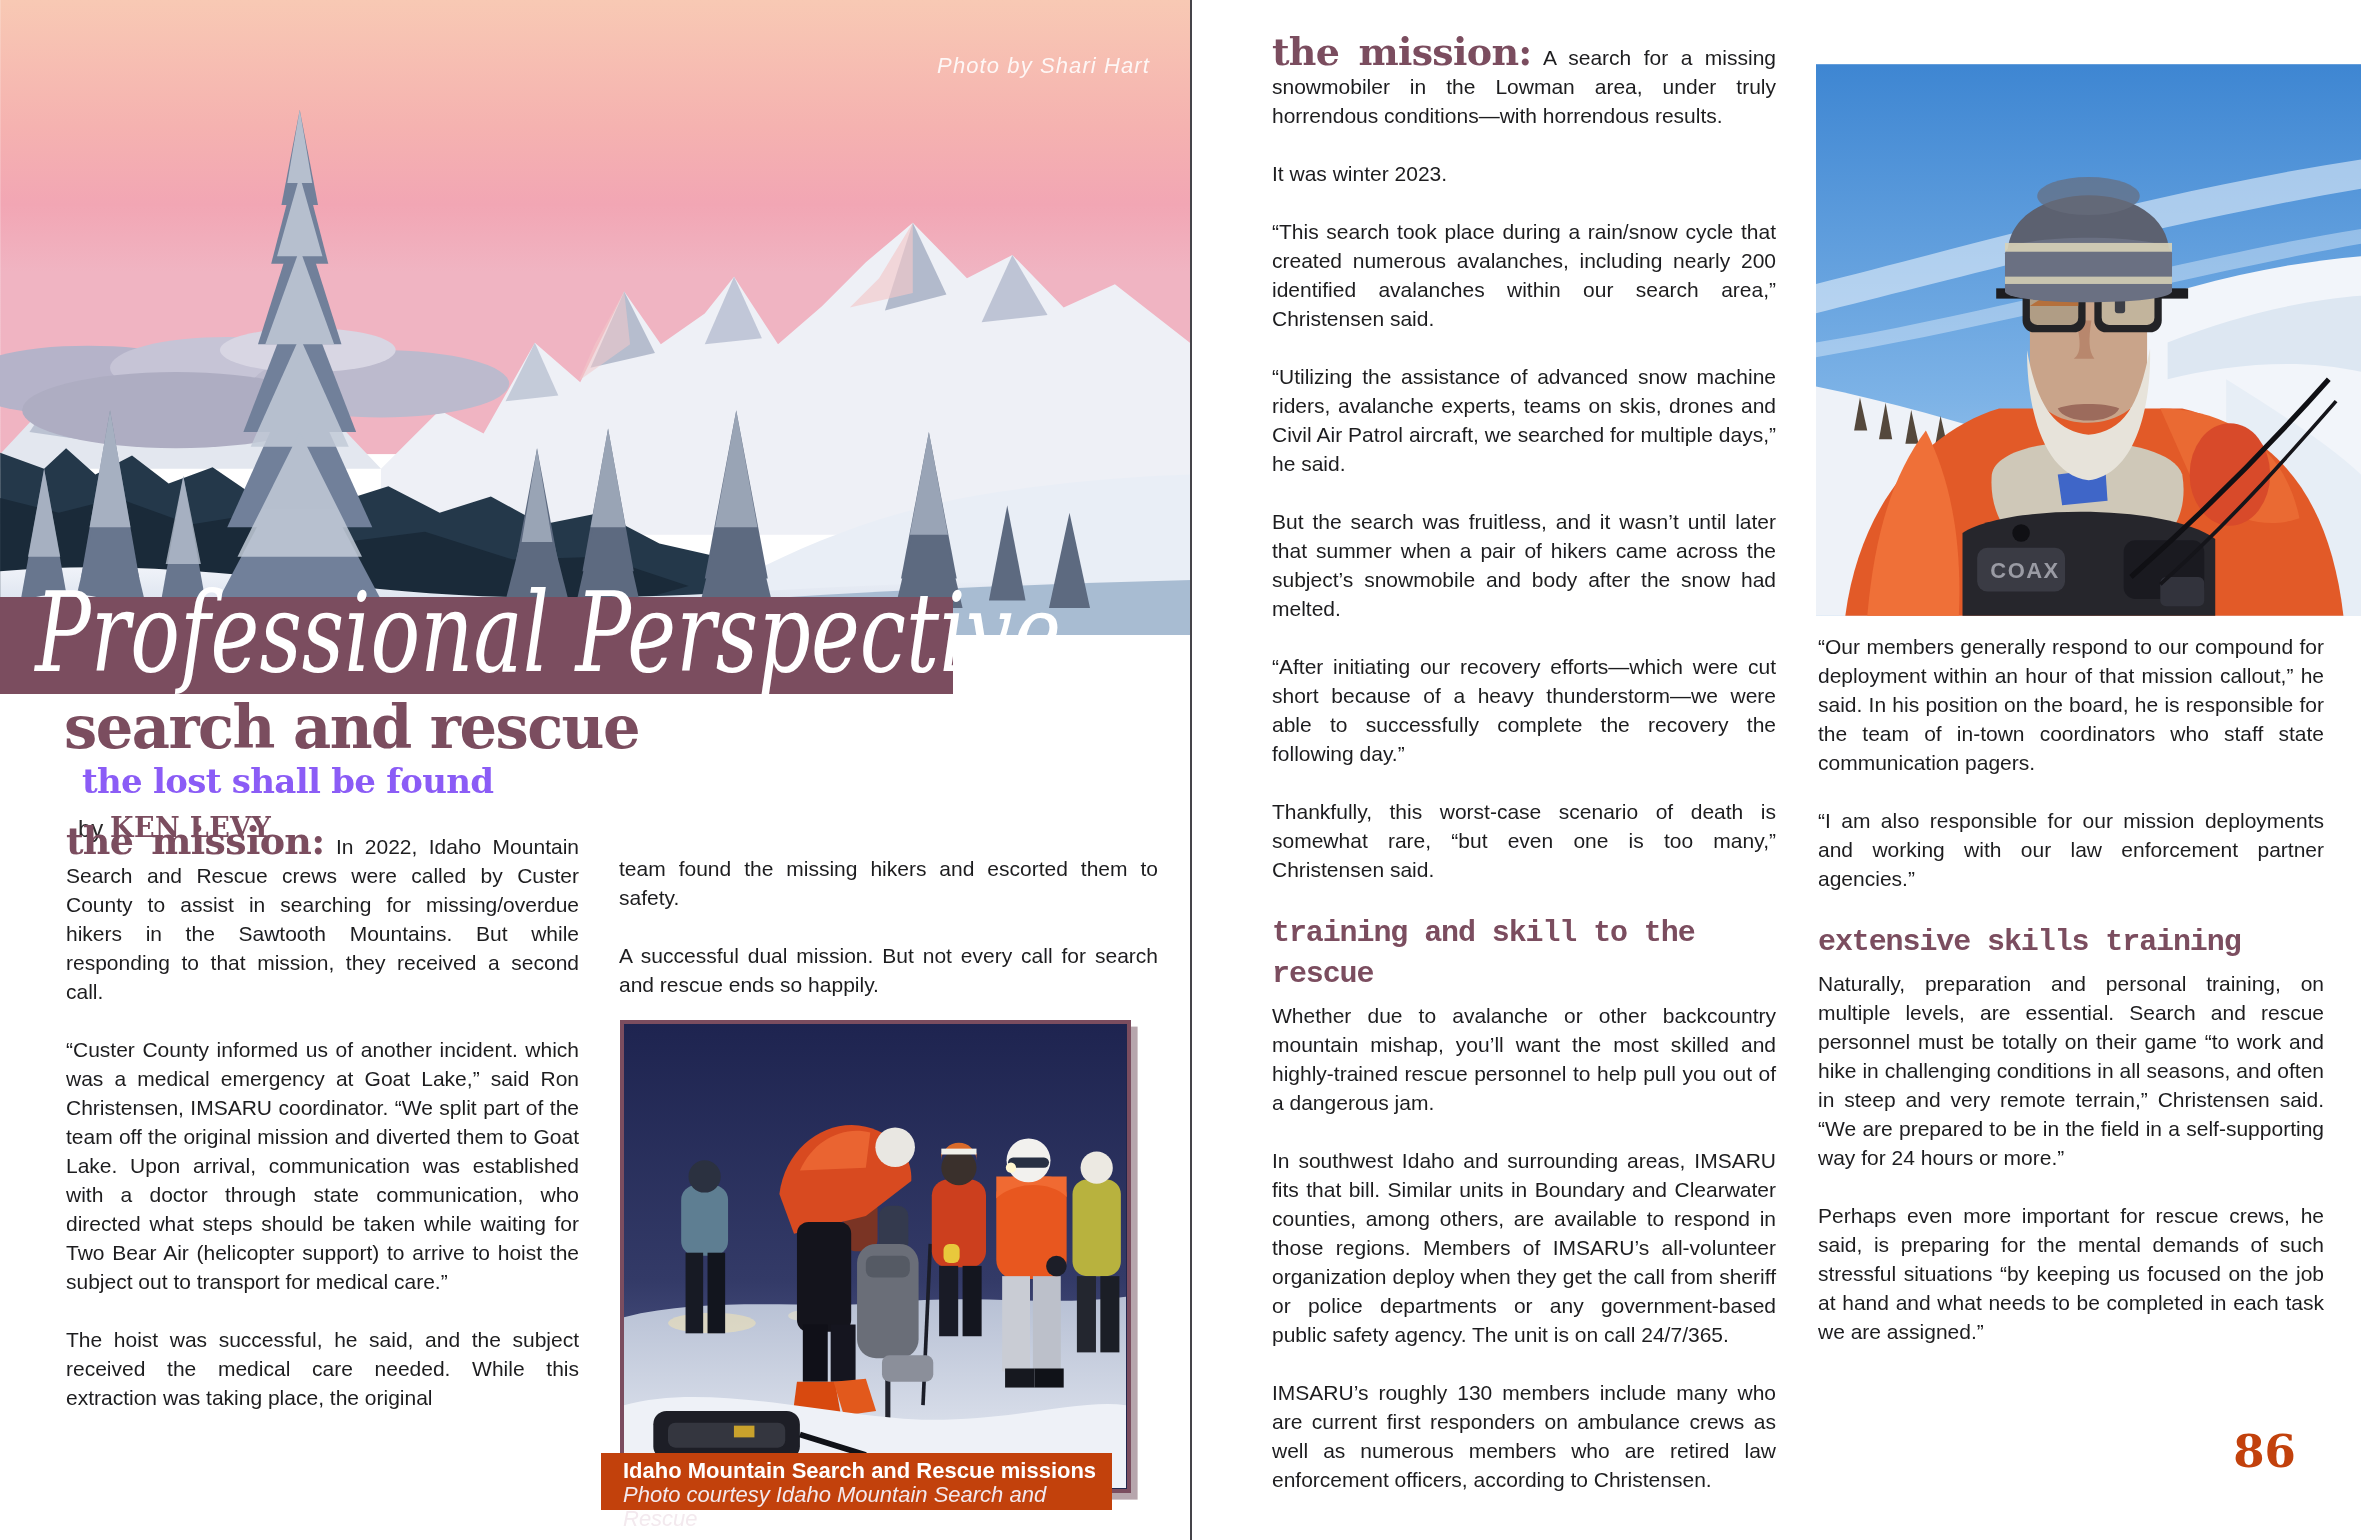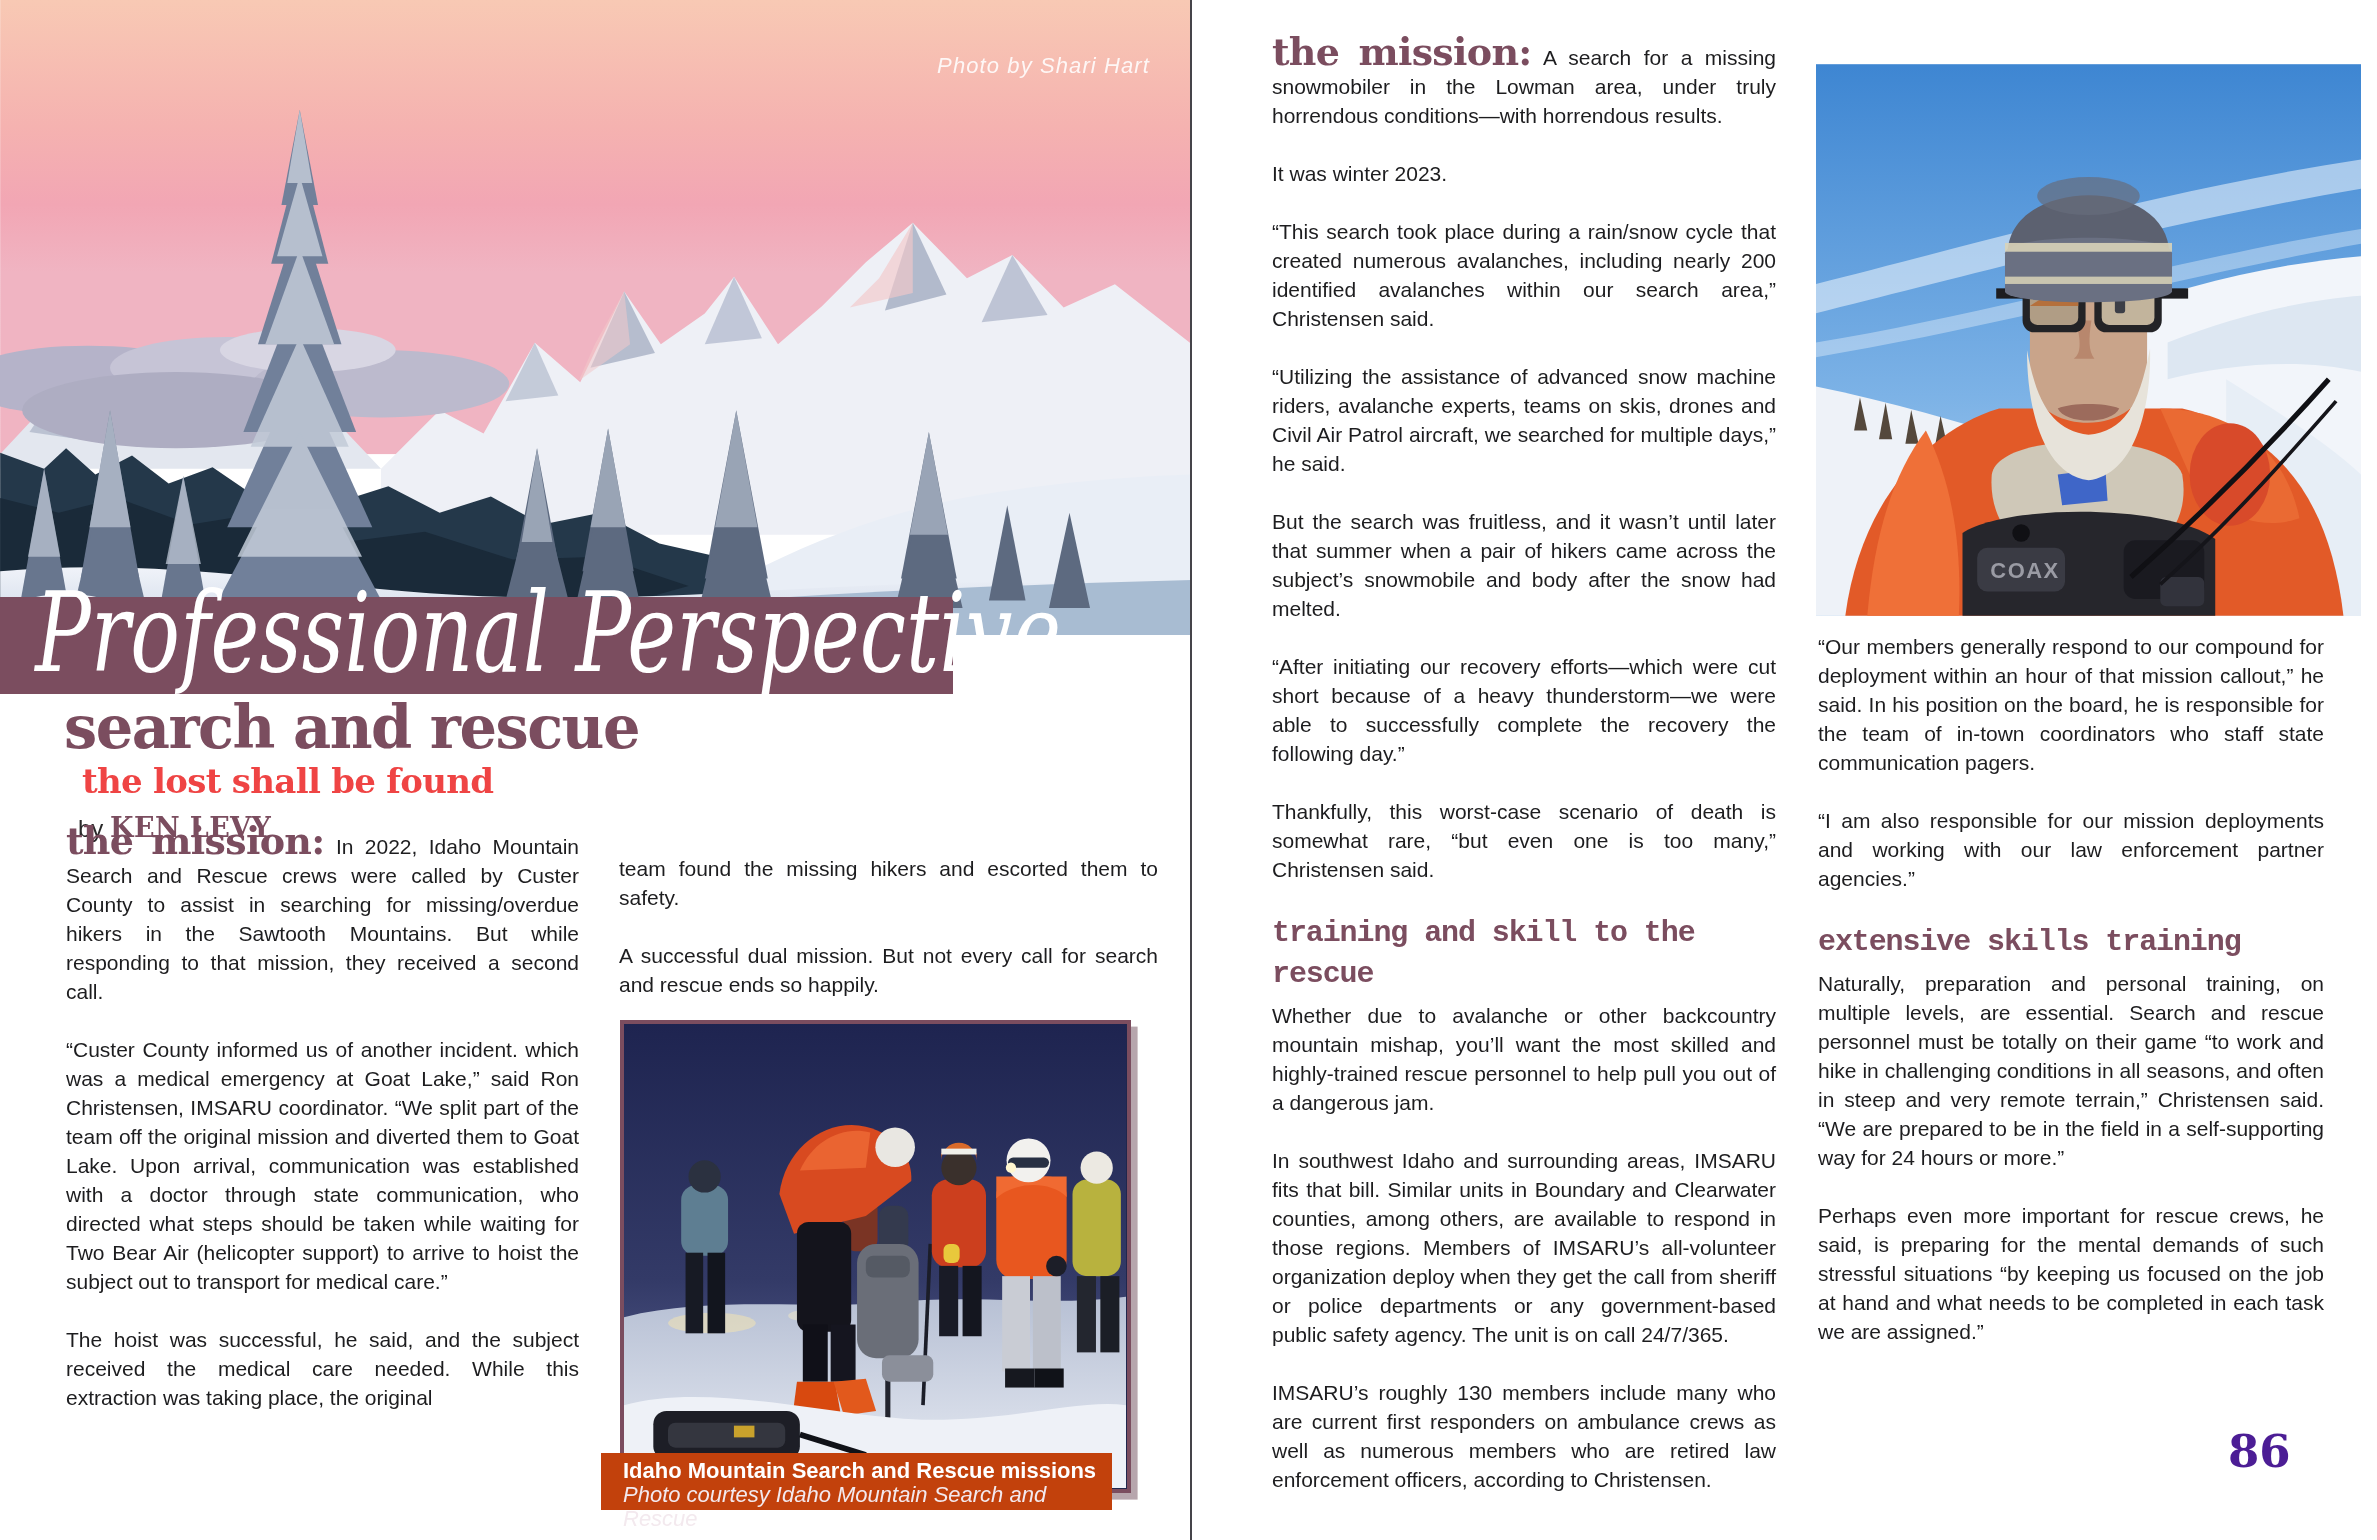--- a/index.html
+++ b/index.html
@@ -20,21 +20,21 @@
   
   #banner{left:0;top:597px;width:953px;height:97px;background:#7b4d5f;}
   #script-title{left:22px;top:449px;width:1070px;height:317px;pointer-events:none;}
   
   #main-title{
     left:64px;top:698px;margin:0;font-family:"DejaVu Serif",serif;font-weight:bold;
     font-size:59px;line-height:1;color:#7b4d5f;letter-spacing:-1.5px;
   }
   #sub-title{
     left:82px;top:764px;margin:0;font-family:"DejaVu Serif",serif;font-weight:bold;
-    font-size:34px;line-height:1;color:#ef4444;letter-spacing:-0.7px;
+    font-size:34px;line-height:1;color:#8b5cf6;letter-spacing:-0.7px;
   }
   #byline{left:78px;top:812px;font-size:24px;color:#2a2a2a;}
   #byline .name{
     font-family:"DejaVu Serif",serif;font-weight:bold;font-size:27px;color:#7b4d5f;
     letter-spacing:0.4px;
   }
   
   .col{text-align:justify;hyphens:auto;}
   .col p{margin:0 0 29px 0;font-size:21px;line-height:29px;color:#1d1d1f;}
   .col p:last-child{margin-bottom:0;}
@@ -58,22 +58,22 @@
   #rescue-caption{
     left:601px;top:1453px;width:511px;height:57px;background:#c2410c;color:#ffffff;
     padding:5.9px 0 0 22px;box-sizing:border-box;
   }
   #rescue-caption .cap-title{font-weight:bold;font-size:22px;line-height:24px;display:block;}
   #rescue-caption .cap-credit{font-style:italic;font-size:22px;line-height:24px;display:block;color:#f3e9ee;}
   
   #portrait{left:1816px;top:64px;width:545px;height:552px;overflow:hidden;}
   
   #page-number{
-    left:2228px;top:1425px;width:73px;text-align:left;
-    font-family:"DejaVu Serif",serif;font-weight:bold;font-size:45px;color:#4c1d95;
+    left:2228px;top:1425px;width:73px;text-align:center;
+    font-family:"DejaVu Serif",serif;font-weight:bold;font-size:45px;color:#c2410c;
   }
 </style>
 </head>
 <body>
 
 <div class="abs" id="hero">
   <svg width="1192" height="635" viewBox="0 0 1627 867">
     <defs>
       <linearGradient id="sky" x1="0" y1="0" x2="0" y2="1">
         <stop offset="0" stop-color="#f8c9b4"></stop>

